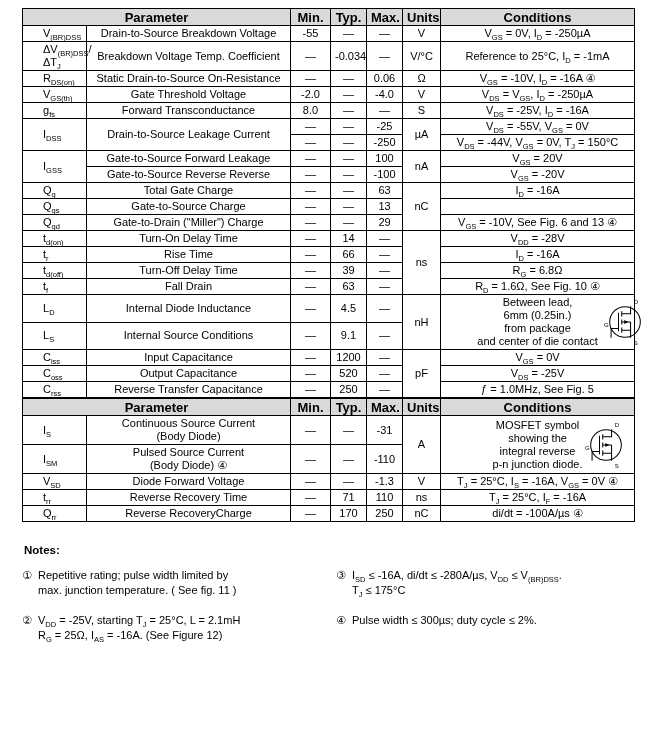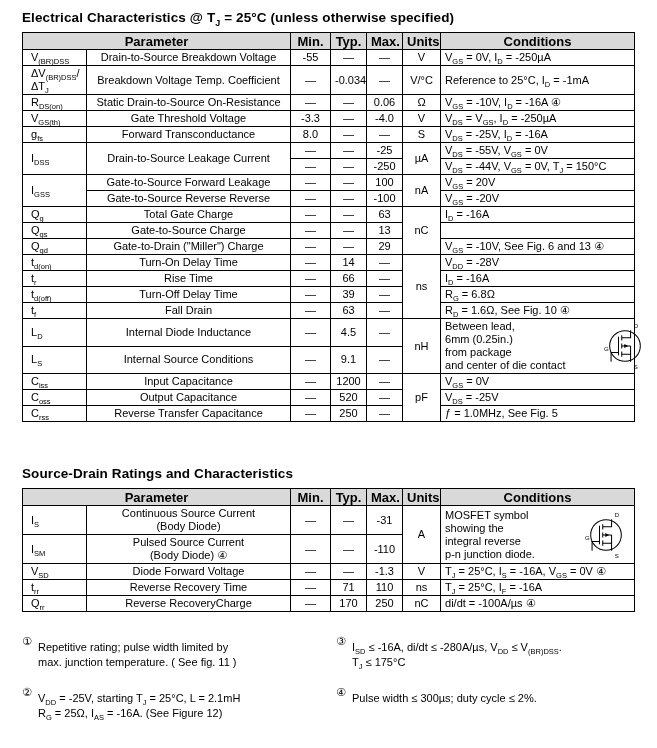--- a/index.html
+++ b/index.html
@@ -35,47 +35,46 @@
   }
   th {
     background: #d9d9d9;
     font-weight: bold;
     text-align: center;
     height: 17px;
     font-size: 13px;
   }
   td { height: 14px; }
   sub { font-size: 7.5px; line-height: 0; }
-  td.k-sym  { text-align: left; padding-left: 8px; }
+  td.k-sym  { text-align: left; padding-left: 20px; }
   td.k-desc { text-align: center; }
   td.k-num  { text-align: center; }
   td.k-unit { text-align: center; }
-  td.k-cond { text-align: left; }
+  td.k-cond { text-align: center; }
   td.has-icon { position: relative; overflow: visible; }
   td.has-icon .cond-text { display: inline-block; max-width: 130px; }
 
   .mosfet-icon { position: absolute; top: 50%; transform: translateY(-50%); }
   #table-electrical   .mosfet-icon { right: -17px; }
   #table-source-drain .mosfet-icon { right: 2px; }
   .mosfet-icon svg { display: block; }
 
   .notes { margin-top: 22px; }
   .notes-heading { font-weight: bold; font-size: 11.5px; margin: 0 0 12px 2px; }
   .notes-grid { display: flex; gap: 18px; }
   .notes-col { width: 296px; display: flex; flex-direction: column; gap: 15px; }
   .note { display: flex; align-items: flex-start; font-size: 11px; line-height: 15px; }
   .note-marker { width: 16px; flex: 0 0 16px; font-size: 11px; }
-  .note-text { flex: 1; margin-top: 6px; }
+  .note-text { flex: 1; }
 </style>
 </head>
 <body>
 
 <div class="page">
 
-  <h2 class="section-title">Electrical Characteristics @ T<sub>J</sub> = 25°C (unless otherwise specified)</h2>
 
   <div class="table-mount" id="table-electrical">
       <table>
         <colgroup>
           <col style="width: 64px;">
           <col style="width: 204px;">
           <col style="width: 40px;">
           <col style="width: 36px;">
           <col style="width: 36px;">
           <col style="width: 38px;">
@@ -115,21 +114,21 @@
             <td class="k-desc">Static Drain-to-Source On-Resistance</td>
             <td class="k-num">—</td>
             <td class="k-num">—</td>
             <td class="k-num">0.06</td>
             <td class="k-unit">Ω</td>
             <td class="k-cond">V<sub>GS</sub> = -10V, I<sub>D</sub> = -16A ④</td>
           </tr>
           <tr>
             <td class="k-sym">V<sub>GS(th)</sub></td>
             <td class="k-desc">Gate Threshold Voltage</td>
-            <td class="k-num">-3.3</td>
+            <td class="k-num">-2.0</td>
             <td class="k-num">—</td>
             <td class="k-num">-4.0</td>
             <td class="k-unit">V</td>
             <td class="k-cond">V<sub>DS</sub> = V<sub>GS</sub>, I<sub>D</sub> = -250µA</td>
           </tr>
           <tr>
             <td class="k-sym">g<sub>fs</sub></td>
             <td class="k-desc">Forward Transconductance</td>
             <td class="k-num">8.0</td>
             <td class="k-num">—</td>
@@ -289,21 +288,20 @@
             <td class="k-desc">Reverse Transfer Capacitance</td>
             <td class="k-num">—</td>
             <td class="k-num">250</td>
             <td class="k-num">—</td>
             <td class="k-cond">ƒ = 1.0MHz, See Fig. 5</td>
           </tr>
         </tbody>
       </table>
     </div>
 
-  <h2 class="section-title title2">Source-Drain Ratings and Characteristics</h2>
 
   <div class="table-mount" id="table-source-drain">
       <table>
         <colgroup>
           <col style="width: 64px;">
           <col style="width: 204px;">
           <col style="width: 40px;">
           <col style="width: 36px;">
           <col style="width: 36px;">
           <col style="width: 38px;">
@@ -386,20 +384,21 @@
             <td class="k-num">170</td>
             <td class="k-num">250</td>
             <td class="k-unit">nC</td>
             <td class="k-cond">di/dt = -100A/µs ④</td>
           </tr>
         </tbody>
       </table>
     </div>
 
   <div class="notes">
+    <div class="notes-heading">Notes:</div>
     <div class="notes-grid">
       <div class="notes-col">
         <div class="note">
           <span class="note-marker">①</span>
           <span class="note-text">Repetitive rating;  pulse width limited by<br>max. junction temperature. ( See fig. 11 )</span>
         </div>
         <div class="note">
           <span class="note-marker">②</span>
           <span class="note-text">V<sub>DD</sub> = -25V, starting T<sub>J</sub> = 25°C, L = 2.1mH<br>R<sub>G</sub> = 25Ω, I<sub>AS</sub> = -16A. (See Figure 12)</span>
         </div>

